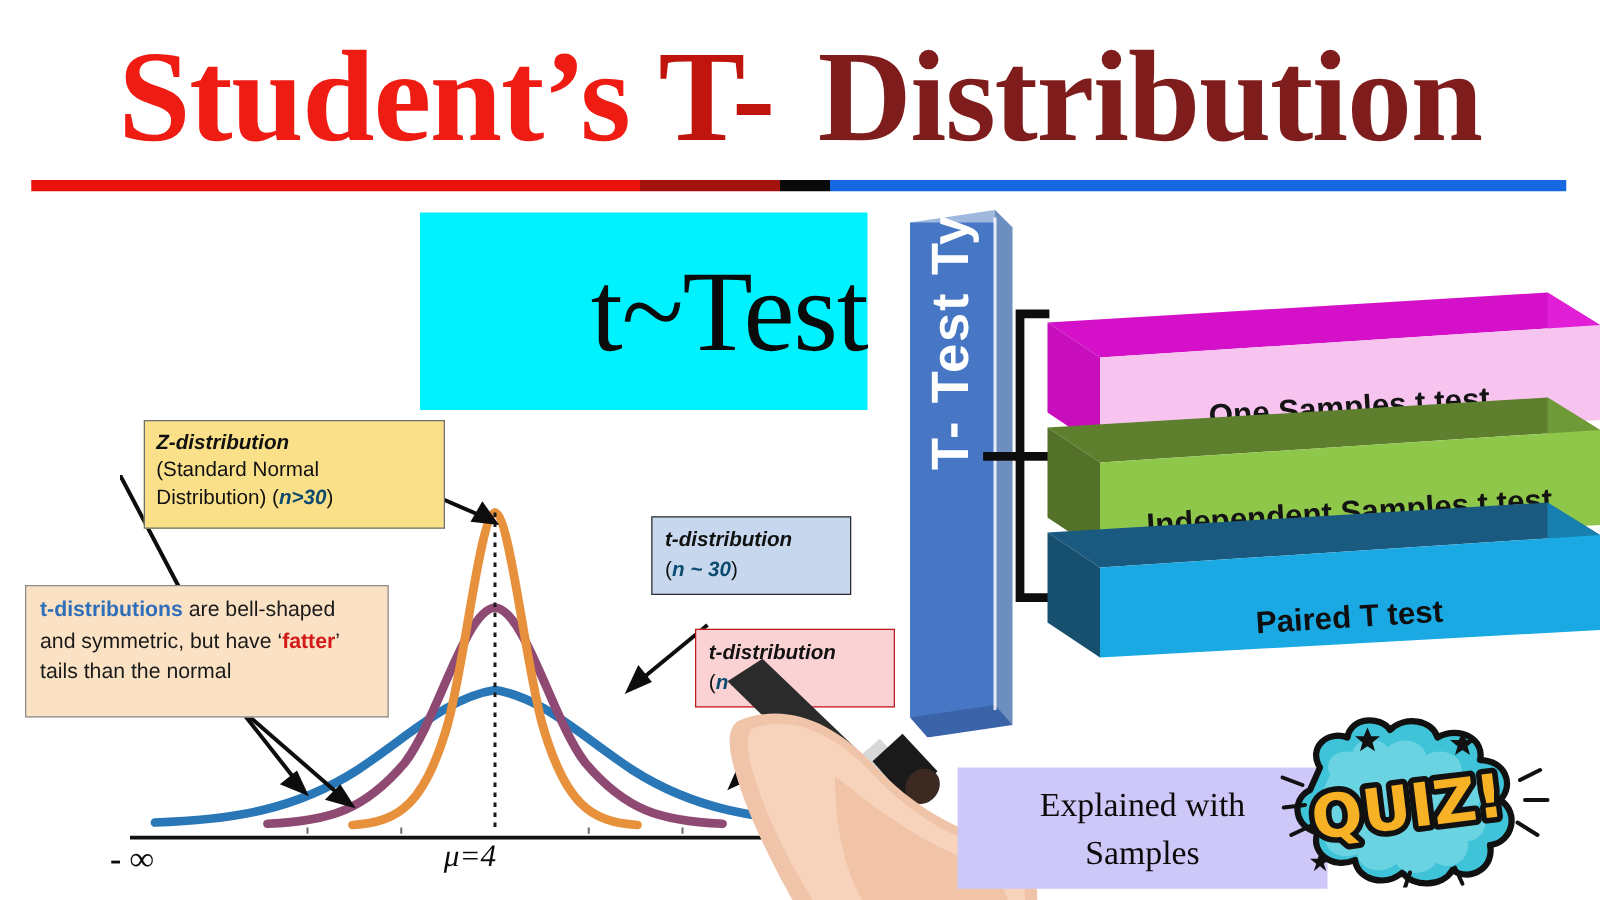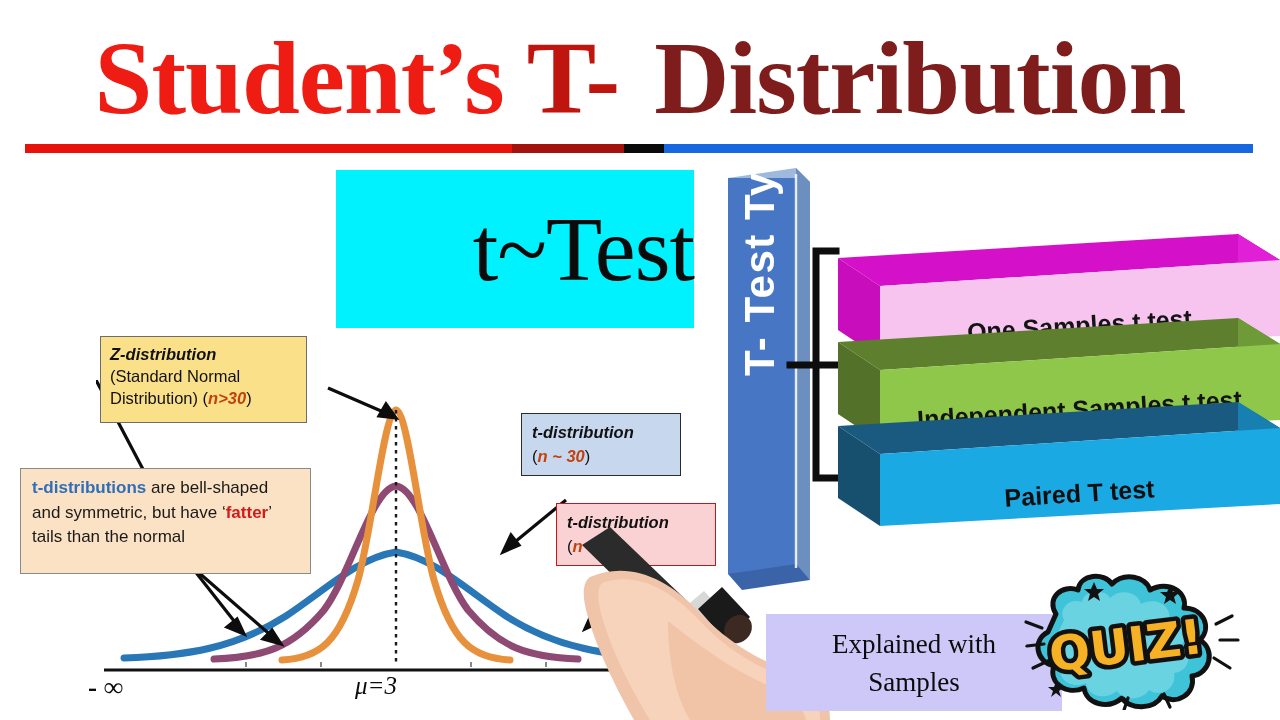--- a/index.html
+++ b/index.html
@@ -38,26 +38,26 @@
   #ttest-banner .lbl{
     font-family:"Liberation Serif", serif;
     font-size:92px;line-height:96px;color:#0b0b0b;font-weight:400;
     letter-spacing:-1px;
   }
 
   
   .callout{position:absolute;box-sizing:border-box;}
   .callout .line{display:block;}
   .bold-i{font-weight:700;font-style:italic;}
-  .redbi{color:#c2410c;font-weight:700;font-style:italic;}
+  .redbi{color:#0c4a6e;font-weight:700;font-style:italic;}
   .blue-b{color:#2f6fba;font-weight:700;text-align:center;}
   .red-b{color:#d41a18;font-weight:700;}
 
   #callout-z{
-    left:100px;top:336px;width:207px;height:87px;
+    left:115px;top:336px;width:241px;height:87px;
     background:#fbe08a;border:1.5px solid #6d6d6d;
     padding:6px 8px 0 9px;
     font-size:16.5px;line-height:22px;color:#111;
   }
   #callout-tdist-mid{
     left:521px;top:413px;width:160px;height:63px;
     background:#c7d8ee;border:1.5px solid #2b2b2b;
     padding:6px 8px 0 10px;
     font-size:16.5px;line-height:24px;color:#111;
   }
@@ -153,21 +153,21 @@
 
       <line x1="470" y1="120" x2="414" y2="166"></line>
       <polygon points="407,172 415,155 423,165"></polygon>
 
       <line x1="546" y1="188" x2="496" y2="242"></line>
       <polygon points="489,249 497,231 506,241"></polygon>
     </g>
   </svg>
 
   <div id="axis-neg-inf">- ∞</div>
-  <div id="axis-mu">μ=3</div>
+  <div id="axis-mu">μ=4</div>
 
   <div class="callout" id="callout-z">
     <span class="line bold-i">Z-distribution</span>
     <span class="line">(Standard Normal</span>
     <span class="line"><span>Distribution) (</span><span class="redbi">n&gt;30</span><span>)</span></span>
   </div>
 
   <div class="callout" id="callout-tdist-mid">
     <span class="line bold-i">t-distribution</span>
     <span class="line"><span>(</span><span class="redbi">n ~ 30</span><span>)</span></span>

